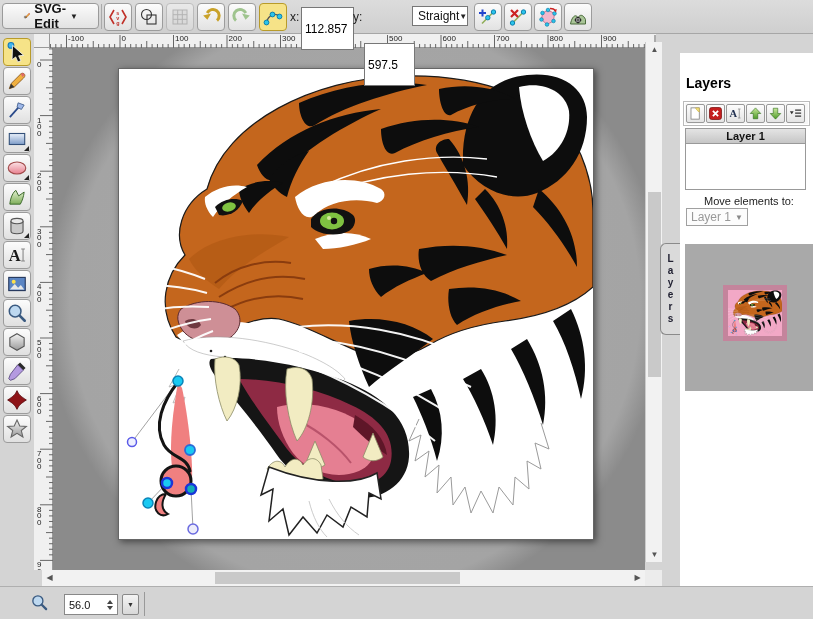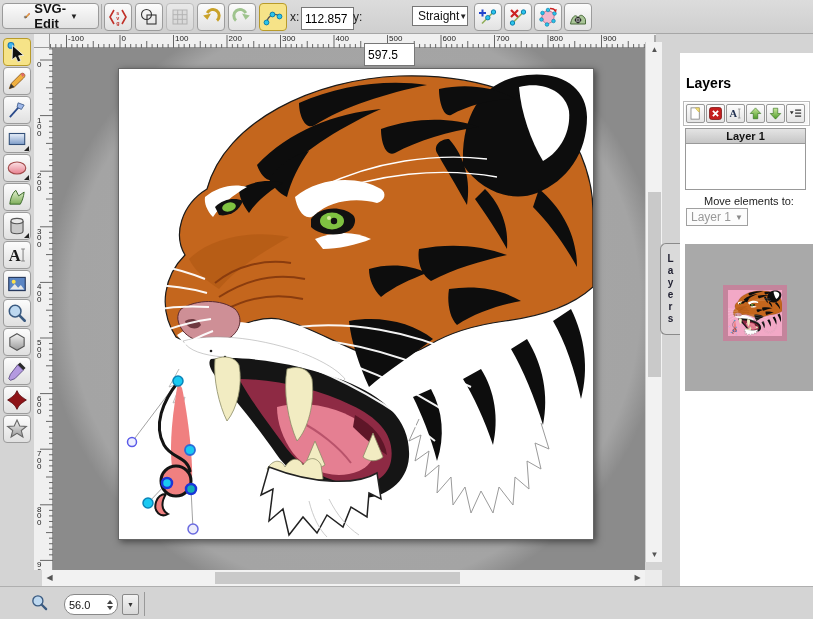--- a/index.html
+++ b/index.html
@@ -17,21 +17,21 @@
   .tb-sep{position:absolute;top:4px;width:1px;height:25px;background:#AAA;}
   .btn{position:absolute;top:3px;width:28px;height:28px;border:1px solid #9C9C9C;border-radius:4px;
        background:linear-gradient(#FCFCFC,#E2E2E2);display:flex;align-items:center;justify-content:center;
        box-sizing:border-box;cursor:pointer;}
   .btn.active{background:#F6E388;border-color:#B89B2A;}
   .btn.disabled{opacity:.45;}
   .ic{width:20px;height:20px;display:block;}
   .ic22{width:22px;height:22px;display:block;}
   .coord-lbl{position:absolute;top:10px;font-size:12px;color:#222;}
   input.coord{position:absolute;top:7px;height:17px;border:1px solid #777;font-size:12px;
-              padding:2px 3px;font-family:"Liberation Sans",sans-serif;background:#FFF;}
+              padding:12px 3px;font-family:"Liberation Sans",sans-serif;background:#FFF;}
   .selbox{position:absolute;top:6px;height:20px;border:1px solid #777;background:#FFF;
           display:flex;align-items:center;justify-content:space-between;padding:0 5px;
           box-sizing:border-box;cursor:pointer;}
   
   .left-toolbar{position:absolute;left:0;top:33px;width:34px;height:553px;background:#D4D4D4;z-index:20;}
   .tbtn{position:absolute;left:3px;width:28px;height:28px;border:1px solid #9C9C9C;border-radius:4px;
         background:linear-gradient(#FCFCFC,#E0E0E0);display:flex;align-items:center;justify-content:center;
         box-sizing:border-box;cursor:pointer;}
   .tbtn.active{background:#F6E388;border-color:#B89B2A;}
   .tbtn.flyout::after{content:'';position:absolute;right:1px;bottom:1px;width:0;height:0;
@@ -82,21 +82,21 @@
             padding:0 4px;box-sizing:border-box;font-size:12px;cursor:pointer;}
   .move-sel .caret{color:#888;}
   .preview-box{position:absolute;left:5px;top:191px;width:128px;height:147px;background:#A9A9A9;}
   .thumb{position:absolute;left:38px;top:41px;width:64px;height:56px;background:#C4849C;
          display:flex;align-items:center;justify-content:center;cursor:pointer;}
   .thumb-inner{width:54px;height:46px;background:#F2A8C6;overflow:hidden;}
   
   .bottombar{position:absolute;left:0;top:586px;width:813px;height:33px;background:#D4D4D4;
              border-top:1px solid #AFAFAF;box-sizing:border-box;z-index:25;}
   .zoom-spin{position:absolute;left:64px;top:7px;width:54px;height:21px;background:#FFF;
-             border:1px solid #888;border-radius:10px;box-sizing:border-box;display:flex;
+             border:1px solid #888;border-radius:0;box-sizing:border-box;display:flex;
              align-items:center;justify-content:space-between;padding:7px 4px;cursor:text;}
   .zoom-spin .val{font-size:11px;color:#111;}
   .spin-arrows{display:flex;flex-direction:column;gap:2px;align-items:center;cursor:pointer;}
   .tri-up{width:0;height:0;border-left:3.5px solid transparent;border-right:3.5px solid transparent;
           border-bottom:4px solid #444;}
   .tri-dn{width:0;height:0;border-left:3.5px solid transparent;border-right:3.5px solid transparent;
           border-top:4px solid #444;}
   .zoom-dd{position:absolute;left:122px;top:7px;width:17px;height:21px;border:1px solid #888;
            border-radius:2px;background:linear-gradient(#F4F4F4,#D8D8D8);display:flex;align-items:center;
            justify-content:center;font-size:7px;color:#333;box-sizing:border-box;cursor:pointer;}

